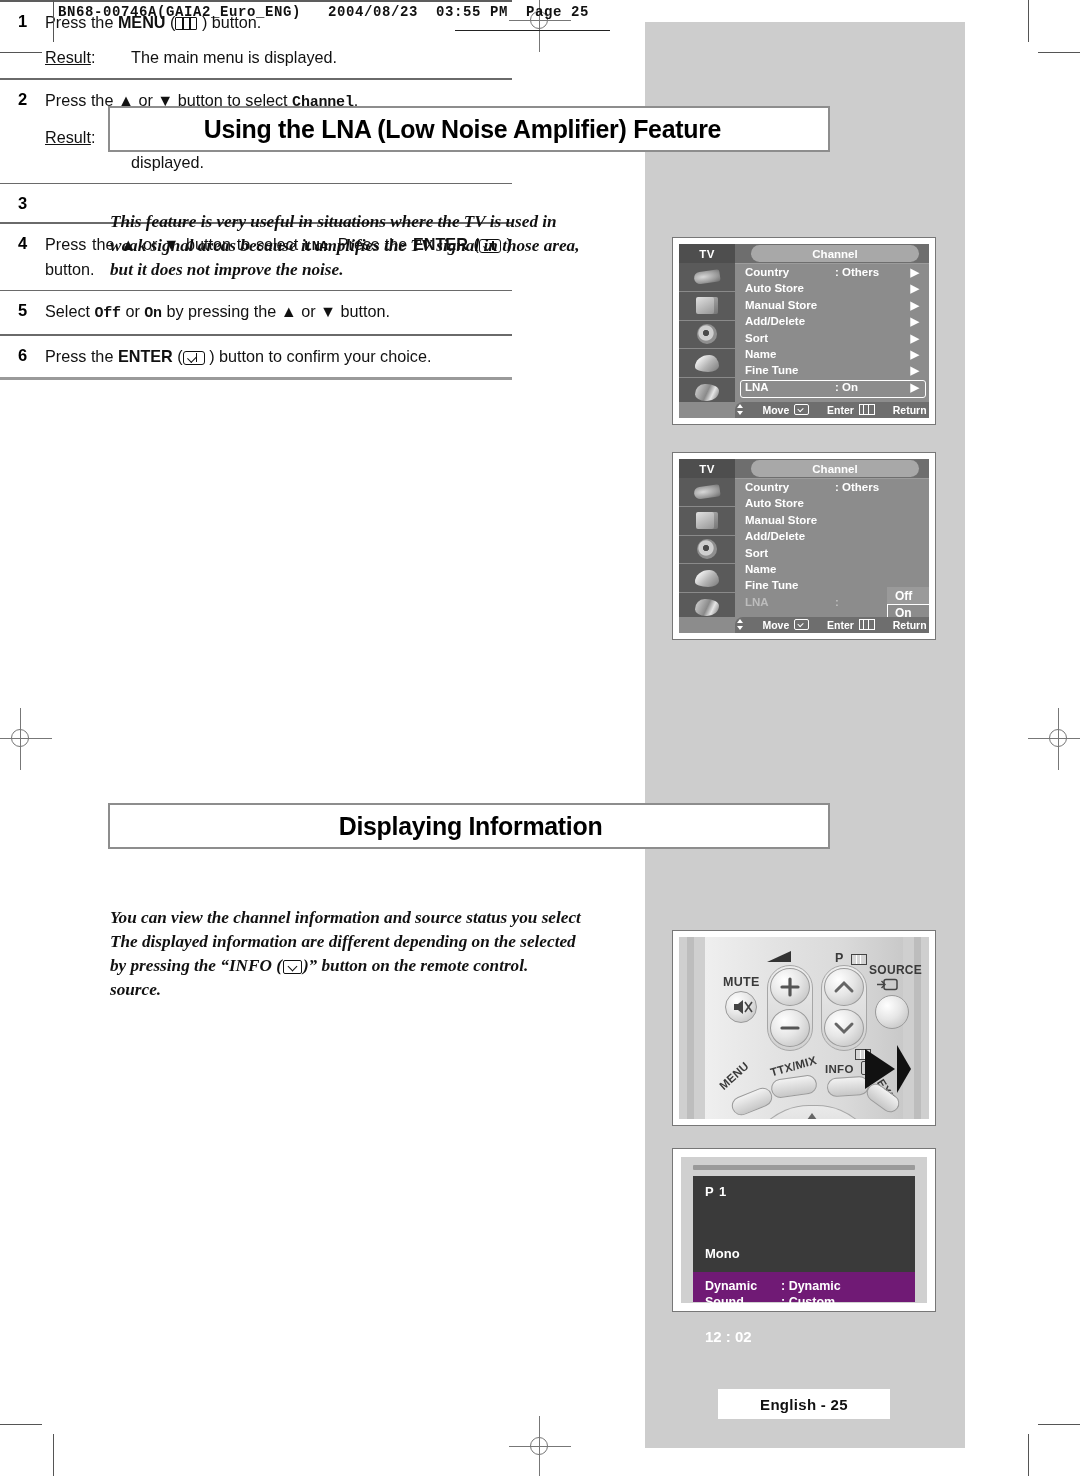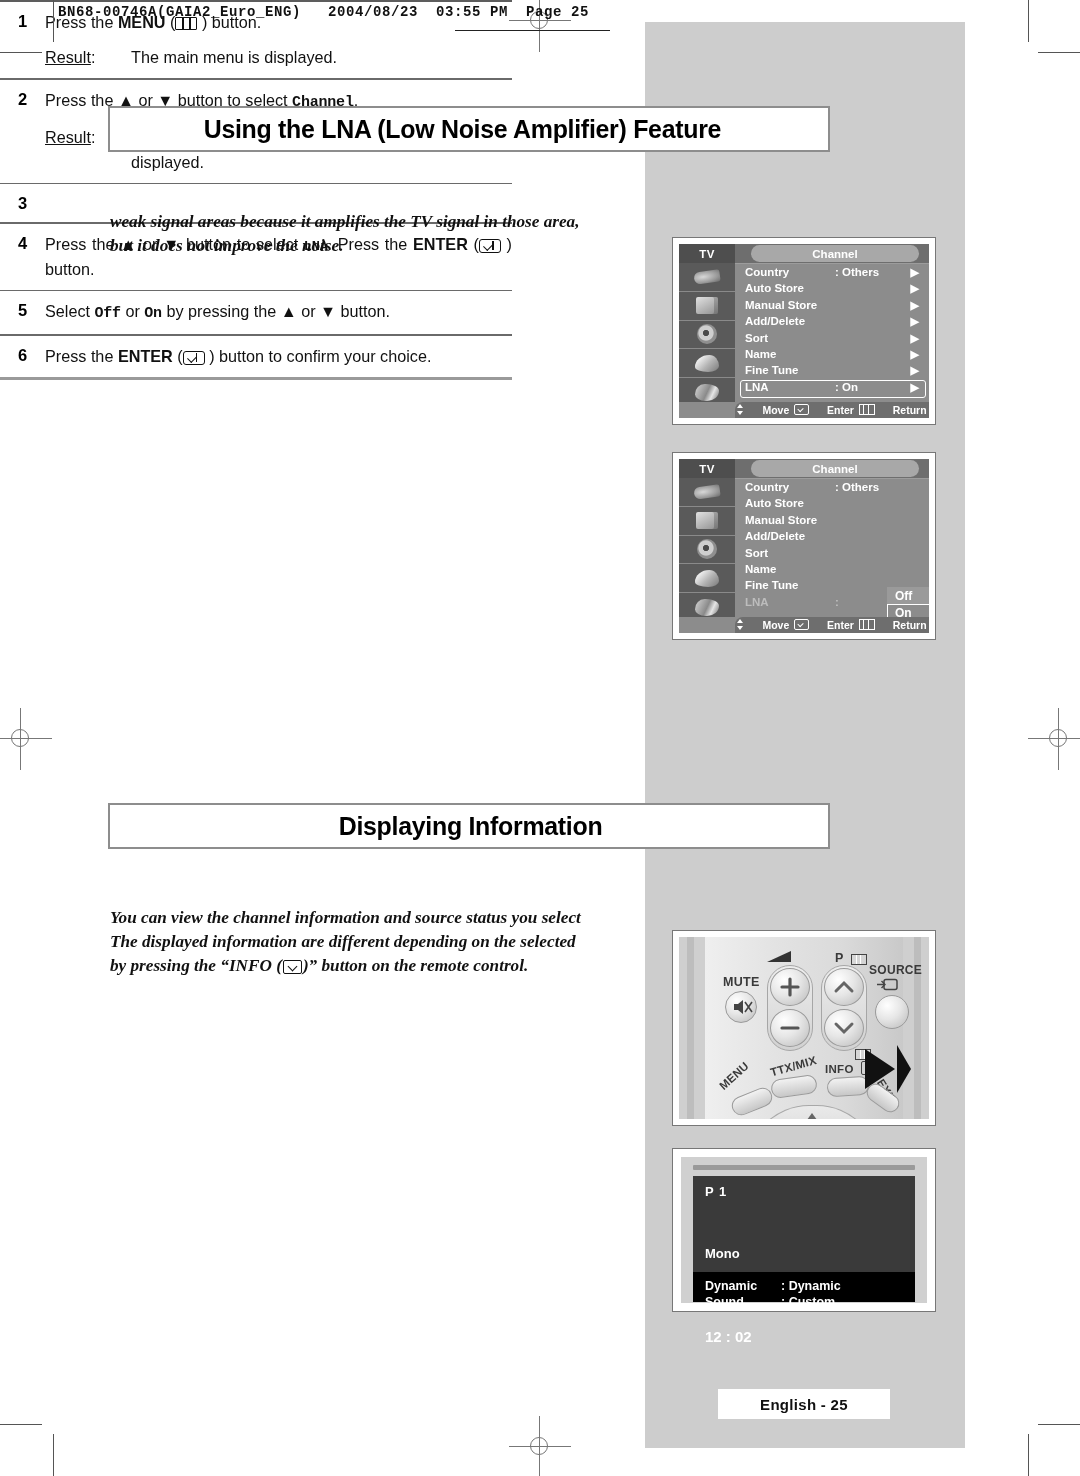--- a/index.html
+++ b/index.html
@@ -150,21 +150,21 @@
      background:linear-gradient(180deg,#ededed,#d2d2d2);}
   .rm-arrow-big{position:absolute;width:0;height:0;border-top:26px solid transparent;
      border-bottom:26px solid transparent;border-right:34px solid #111;}
   .rm-arrow-tail{position:absolute;width:0;height:0;border-top:26px solid transparent;
      border-bottom:26px solid transparent;border-left:20px solid #111;}
 
   
   .info-frame{position:absolute;background:#fff;border:1px solid #777;box-sizing:border-box;padding:8px;}
   .info-outer{position:relative;width:100%;height:100%;background:#d0d0d0;padding:8px 12px;box-sizing:border-box;}
   .info-bar{height:5px;background:#9a9a9a;margin-bottom:6px;border-radius:1px;}
-  .info-screen{position:relative;background:#000000;height:126px;padding:9px 12px;box-sizing:border-box;color:#fff;}
+  .info-screen{position:relative;background:#701a75;height:126px;padding:9px 12px;box-sizing:border-box;color:#fff;}
   .info-dark{position:absolute;left:0;right:0;top:0;height:66px;background:#3a3a3a;}
   .info-dark2{position:absolute;left:0;right:0;top:66px;height:30px;background:#3a3a3a;}
   .info-p{position:absolute;left:12px;top:8px;font-size:13px;font-weight:bold;color:#fff;letter-spacing:1px;z-index:2;}
   .info-mono{position:absolute;left:12px;top:70px;font-size:13px;font-weight:bold;color:#fff;z-index:2;}
   .info-rows{position:absolute;left:12px;top:102px;font-size:12.5px;font-weight:bold;color:#fff;z-index:2;line-height:16px;}
   .info-rows .r{display:flex;}
   .info-rows .r .k{width:76px;}
   .info-time{position:absolute;left:12px;top:152px;font-size:15px;font-weight:bold;color:#fff;}
 
   
@@ -207,20 +207,21 @@
 <div class="abs filehdr">BN68-00746A(GAIA2_Euro_ENG)   2004/08/23  03:55 PM  Page 25</div>
 <div class="crop-h" style="left:455px;top:30px;width:155px;background:#222;"></div>
 
 <div class="abs gray-band"></div>
 
 <div class="abs titlebar" style="top:106px;">
   <div class="t">Using the LNA (Low Noise Amplifier) Feature</div>
 </div>
 
 <div class="abs intro" style="top:210px;">
+  <div class="ln">This feature is very useful in situations where the TV is used in</div>
   <div class="ln">weak signal areas because it amplifies the TV signal in those area,</div>
   <div class="ln">but it does not improve the noise.</div>
 </div>
 
 <div class="steps">
 
   <div class="rule"></div>
 
   <div class="step">
     <div class="num">1</div>
@@ -431,20 +432,21 @@
 </div>
 
 <div class="abs titlebar" style="top:803px;">
   <div class="t">Displaying Information</div>
 </div>
 
 <div class="abs intro" style="top:906px;">
   <div class="ln">You can view the channel information and source status you select</div>
   <div class="ln">The displayed information are different depending on the selected</div>
   <div class="ln"><span>by pressing the “INFO (</span><span class="ibox"></span><span>)” button on the remote control.</span></div>
+  <div class="ln">source.</div>
 </div>
 
 <div class="remote-frame" style="left:672px;top:930px;width:264px;height:196px;">
   <div class="remote">
     <div class="rm-edge" style="left:8px;"></div>
     <div class="rm-edge" style="right:8px;"></div>
     <div class="rm-body"></div>
 
     <div class="rm-tri" style="left:88px;top:14px;border-bottom:11px solid #333;border-left:24px solid transparent;"></div>
 

